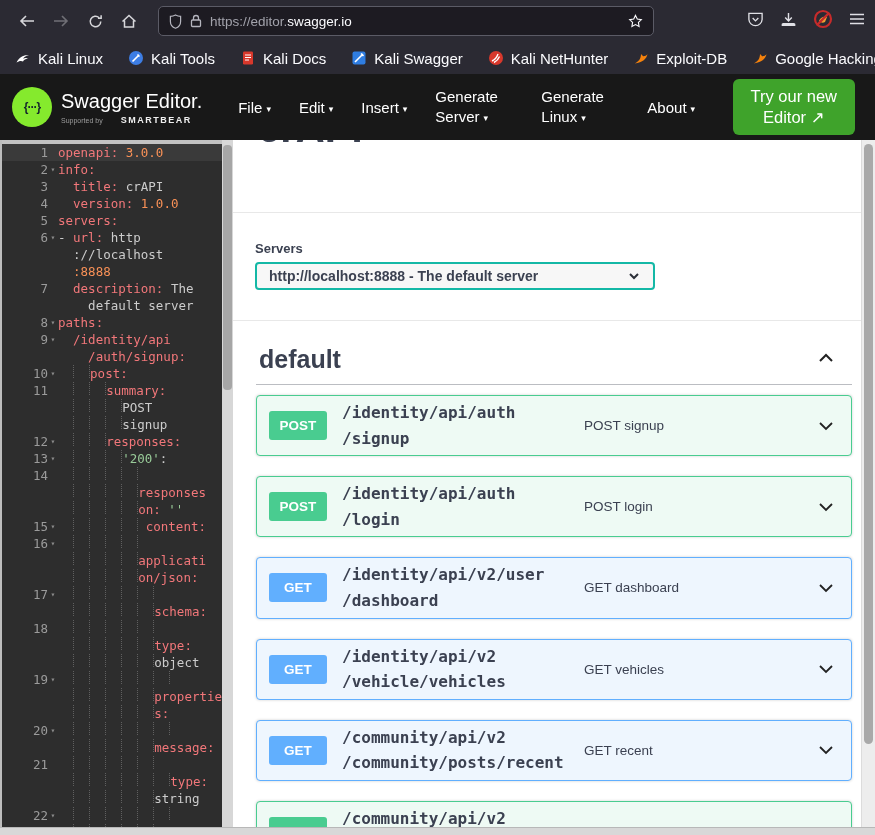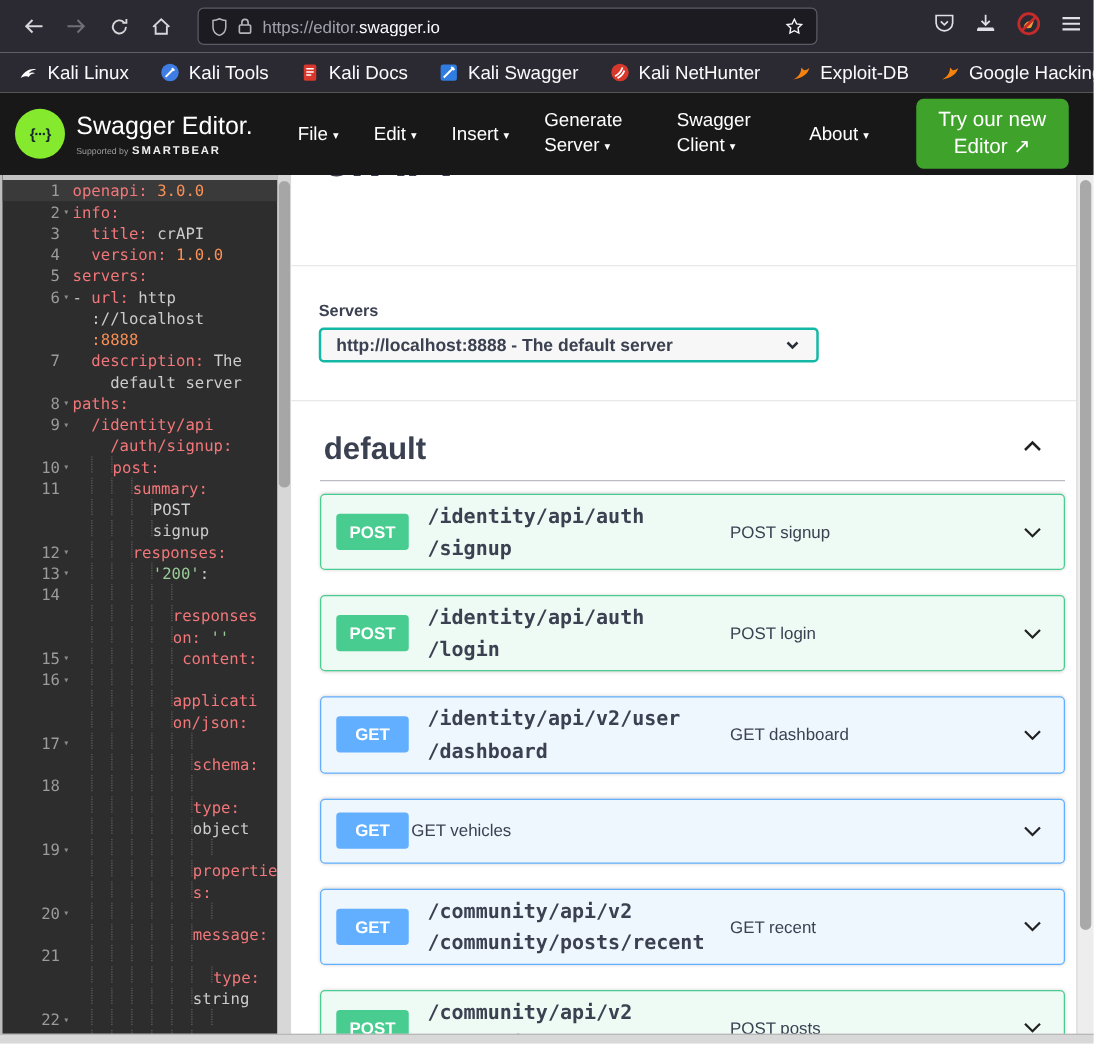--- a/index.html
+++ b/index.html
@@ -19,21 +19,21 @@
   .bookmarks{height:32px;background:#2b2a33;display:flex;align-items:center;padding:0 15px;gap:25px;}
   .bm{display:flex;align-items:center;gap:7px;color:#fbfbfe;font-size:15px;white-space:nowrap;cursor:pointer;}
   .bm-ico{width:16px;height:16px;display:flex;align-items:center;justify-content:center;flex:none;}
   
   .sw-header{height:66px;background:#181818;display:flex;align-items:center;padding:0 12px;box-sizing:border-box;}
   .logo{display:flex;align-items:center;gap:9px;flex:none;}
   .logo-circle{width:40px;height:40px;border-radius:50%;background:#85ea2d;color:#15252d;display:flex;
                align-items:center;justify-content:center;font-weight:bold;font-size:12px;letter-spacing:-1px;}
   .logo-t1{color:#fff;font-size:20px;}
   .logo-t2{font-size:7px;color:#9d9d9d;margin-top:2px;}
-  .logo-t2 b{color:#efefef;font-size:9px;letter-spacing:1.5px;margin-left:3px;}
+  .logo-t2 b{color:#efefef;font-size:9px;letter-spacing:1.5px;margin-left:18px;}
   .menus{margin-left:36px;display:flex;align-items:center;gap:28px;color:#fff;font-size:15px;}
   .menu{display:inline-block;white-space:nowrap;cursor:pointer;}
   .menu.two{width:78px;white-space:normal;line-height:1.35;}
   .caret{font-size:9px;display:inline-block;transform:translateY(-1px);margin-left:4px;}
   .cta{margin-left:auto;margin-right:8px;color:#fff;border-radius:6px;padding:7px 18px;font-size:16.5px;
        text-align:center;line-height:1.3;cursor:pointer;}
   
   .main{position:absolute;top:140px;left:0;right:0;bottom:7px;display:flex;}
   .editor{width:222px;flex:none;background:#2d2d2d;overflow:hidden;position:relative;box-sizing:border-box;
           border-left:2px solid #bdbdbd;}
@@ -225,21 +225,21 @@
     <div>
       <div class="logo-t1">Swagger Editor.</div>
       <div class="logo-t2"><span>Supported by</span><b>SMARTBEAR</b></div>
     </div>
   </div>
   <div class="menus">
       <div class="menu"><span>File</span><span class="caret">▾</span></div>
       <div class="menu"><span>Edit</span><span class="caret">▾</span></div>
       <div class="menu"><span>Insert</span><span class="caret">▾</span></div>
       <div class="menu two"><span>Generate Server</span><span class="caret">▾</span></div>
-      <div class="menu two"><span>Swagger Client</span><span class="caret">▾</span></div>
+      <div class="menu two"><span>Generate Linux</span><span class="caret">▾</span></div>
       <div class="menu"><span>About</span><span class="caret">▾</span></div>
     </div>
   <div class="cta" style="background: rgb(63, 163, 43);">
     <div>Try our new</div>
     <div>Editor ↗</div>
   </div>
 </div>
 
 <div class="main">
   <div class="editor">
@@ -594,20 +594,22 @@
 /dashboard</span>
           <span class="ep-sum">GET dashboard</span>
           <span class="ep-chev">
             <svg width="22" height="22" viewBox="0 0 22 22" fill="none" stroke="#222" stroke-width="1.8">
               <path d="M5 8l6 6 6-6"></path>
             </svg>
           </span>
         </div>
         <div class="ep" style="background: rgb(238, 246, 254); border: 1px solid rgb(97, 175, 254);">
           <span class="ep-badge" style="background: rgb(97, 175, 254);">GET</span>
+          <span class="ep-path">/identity/api/v2
+/vehicle/vehicles</span>
           <span class="ep-sum">GET vehicles</span>
           <span class="ep-chev">
             <svg width="22" height="22" viewBox="0 0 22 22" fill="none" stroke="#222" stroke-width="1.8">
               <path d="M5 8l6 6 6-6"></path>
             </svg>
           </span>
         </div>
         <div class="ep" style="background: rgb(238, 246, 254); border: 1px solid rgb(97, 175, 254);">
           <span class="ep-badge" style="background: rgb(97, 175, 254);">GET</span>
           <span class="ep-path">/community/api/v2

